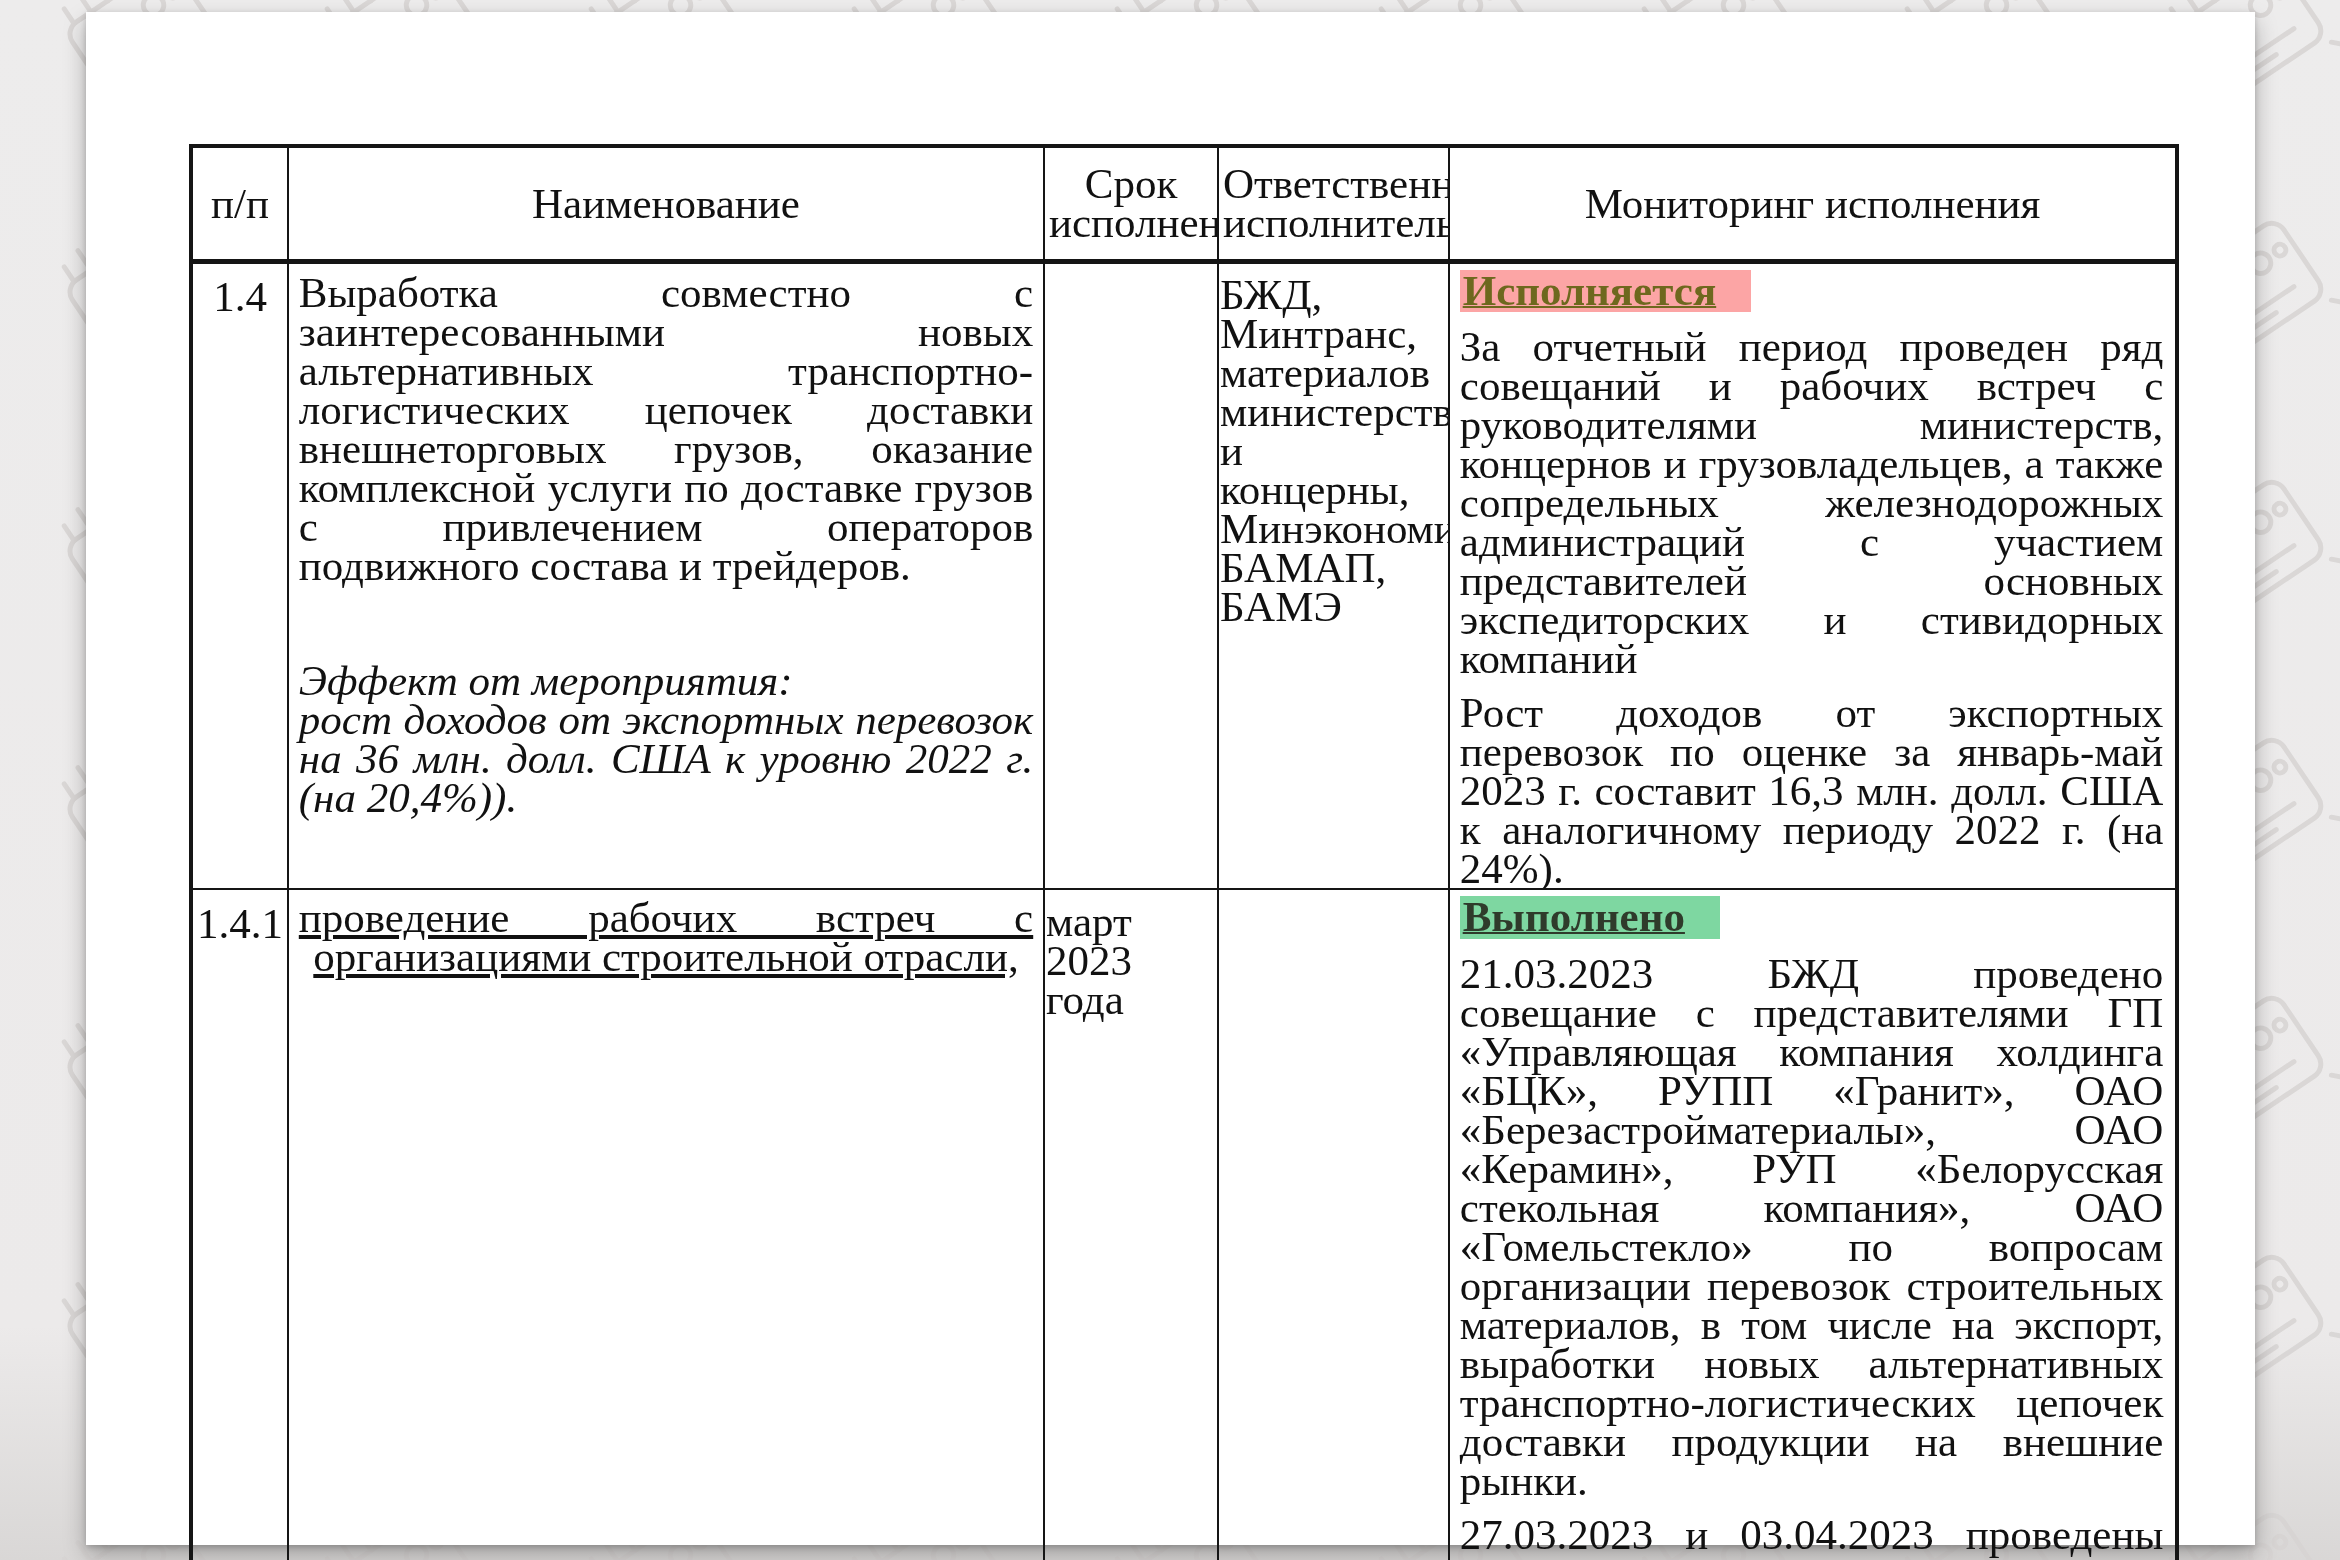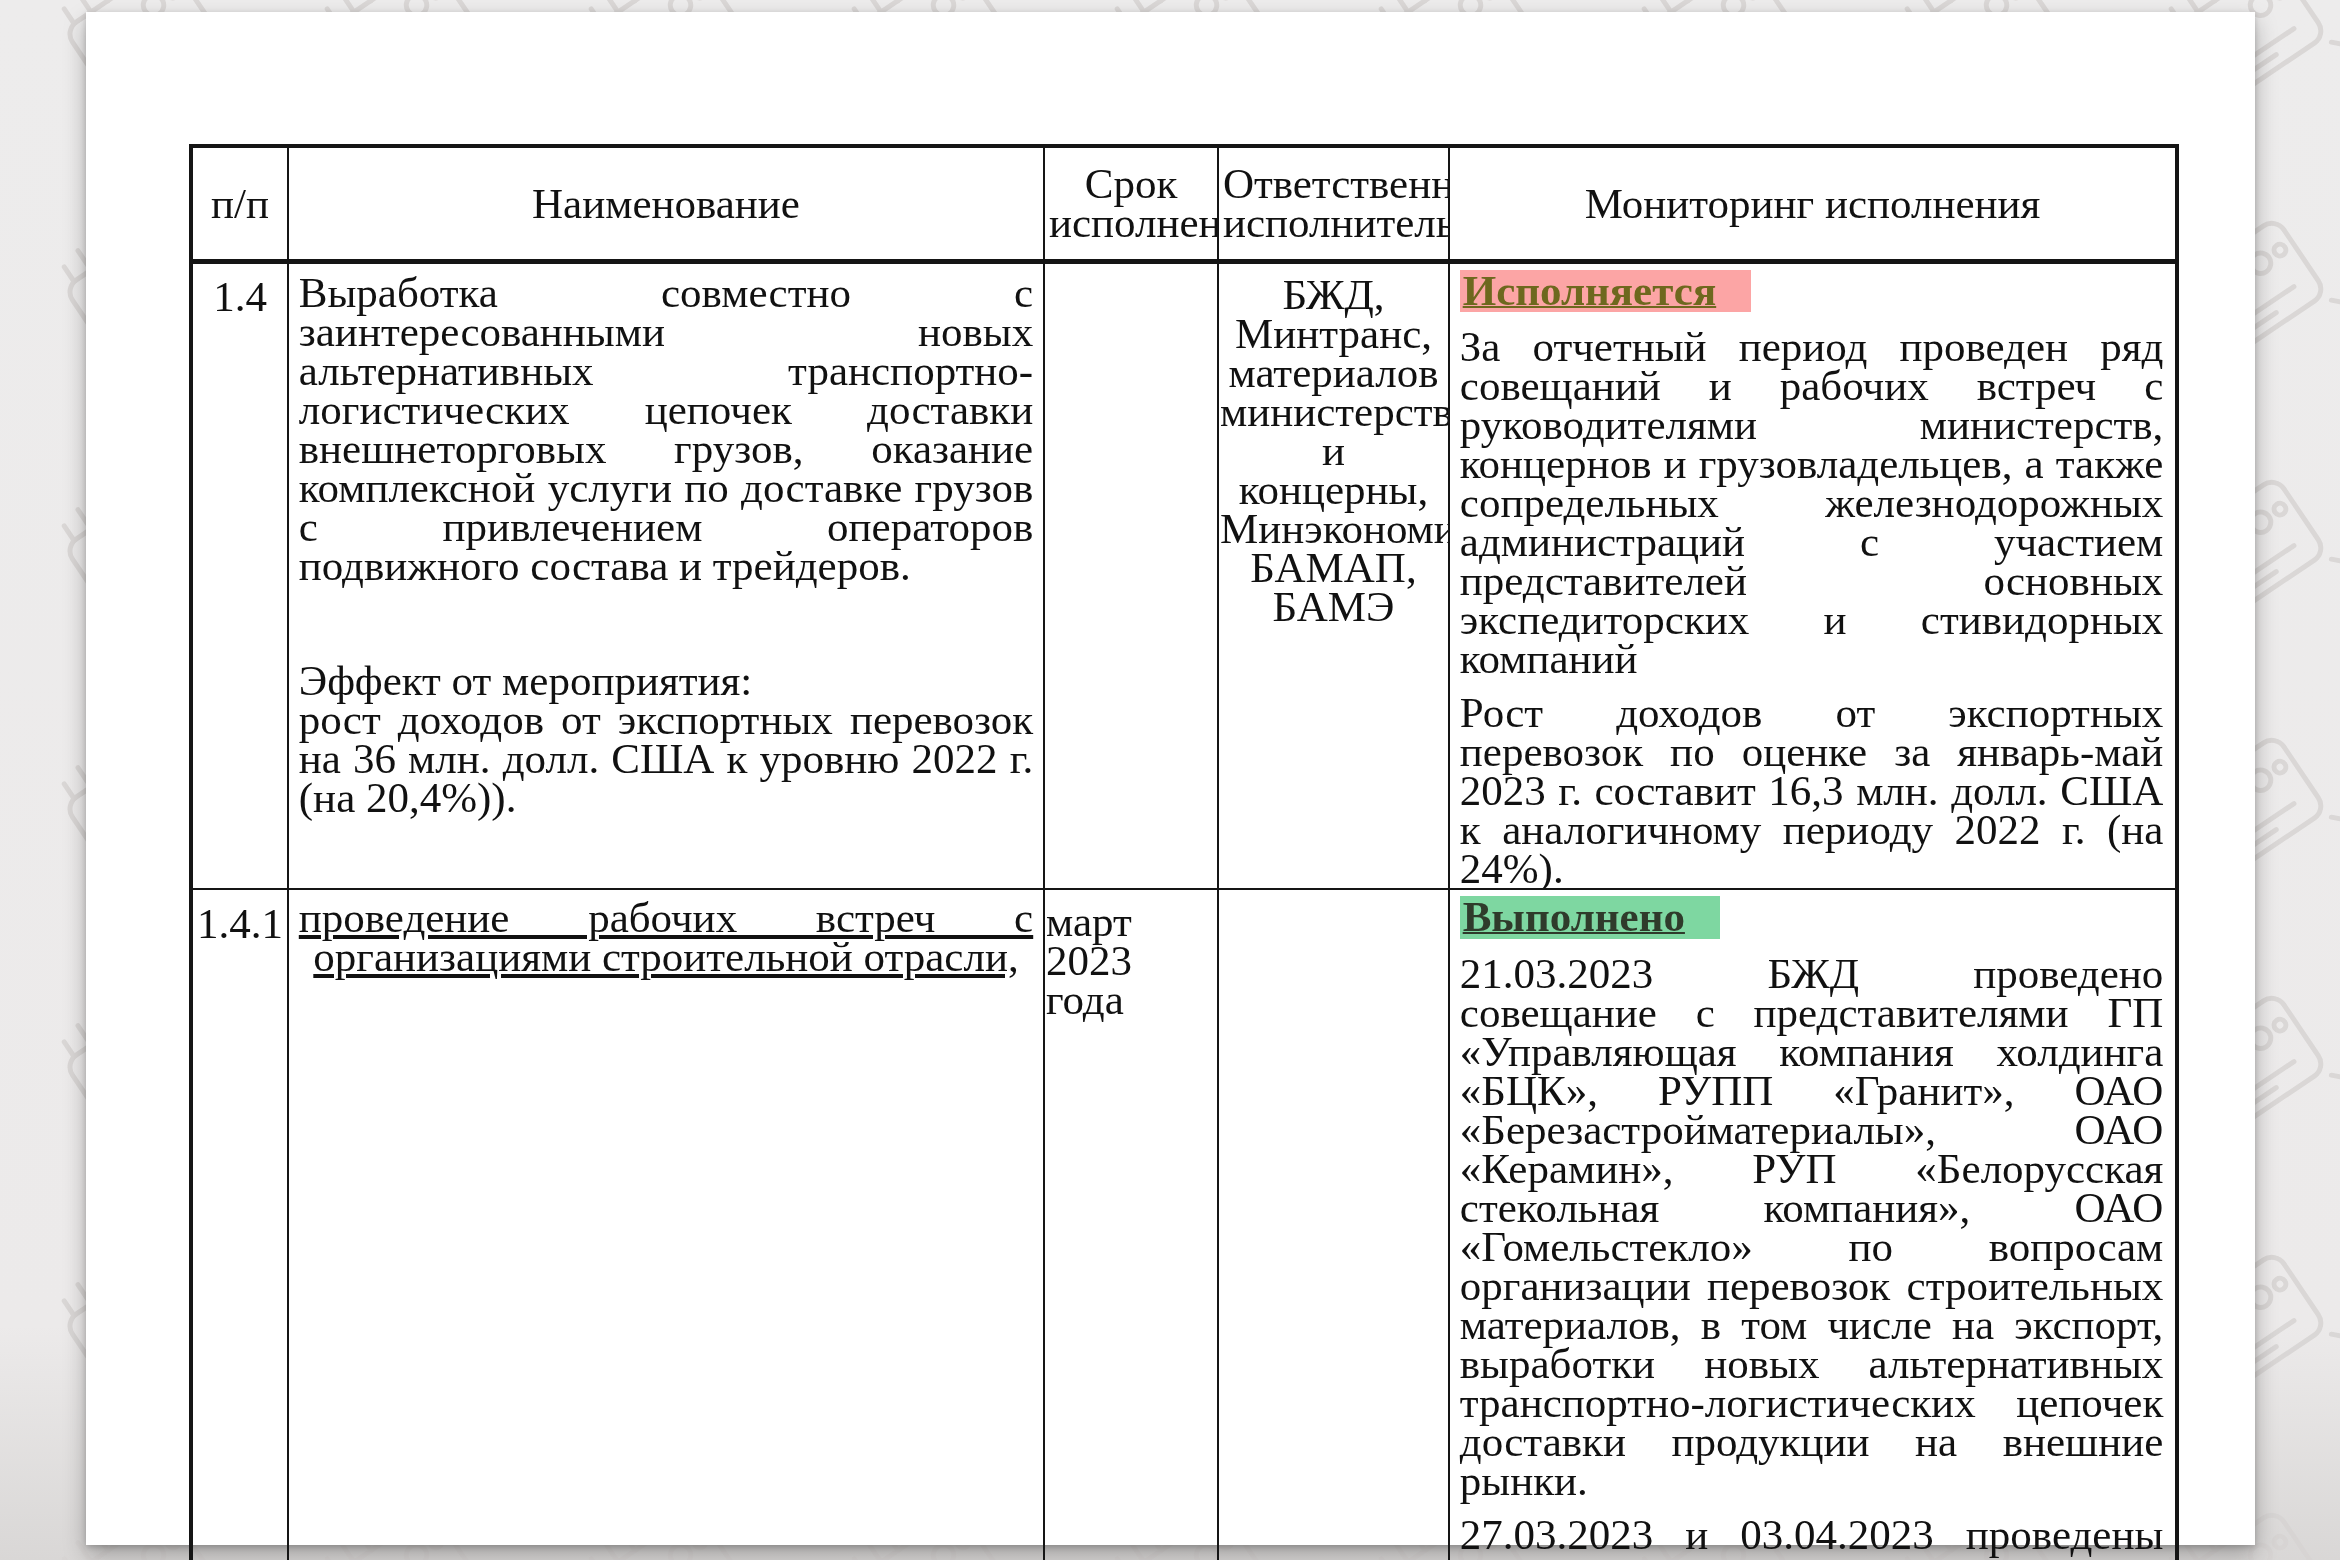--- a/index.html
+++ b/index.html
@@ -29,25 +29,25 @@
   }
   .doc-table{border:4.9px solid #151515;}
   .doc-table thead th{
     border-bottom:5.9px solid #151515;
     font-weight:normal;text-align:center;vertical-align:middle;
     height:107px;padding:2px 3.9px;
   }
   td.c-num{text-align:center;padding-top:13.7px;}
   td.c-name{text-align:justify;padding:9.8px 9.8px 0 9.8px;}
   td.c-name p{margin:0;}
-  .effect{margin-top:76px;}
+  .effect{margin-top:76px;font-style:italic;}
   .effect p{margin:0;}
   .effect .effect-text{text-align:justify;}
   td.c-term{text-align:left;padding-top:11.7px;}
-  td.c-resp{text-align:center;padding-top:11.7px;}
+  td.c-resp{text-align:left;padding-top:11.7px;}
   td.c-mon{text-align:justify;padding:5.9px 11.7px 0 9.8px;}
   td.c-mon p{margin:0;}
   td.c-mon p + p{margin-top:15px;}
   .status-line{margin:0 0 2px 0 !important;}
   .status-line mark{
     font-weight:bold;text-decoration:underline;text-decoration-thickness:2px;
     padding:1px 35px 2.9px 2.9px;display:inline-block;
   }
   .name-center{text-align:justify;text-align-last:center;text-decoration:underline;}
   .r141-name{padding-top:7.8px !important;}

